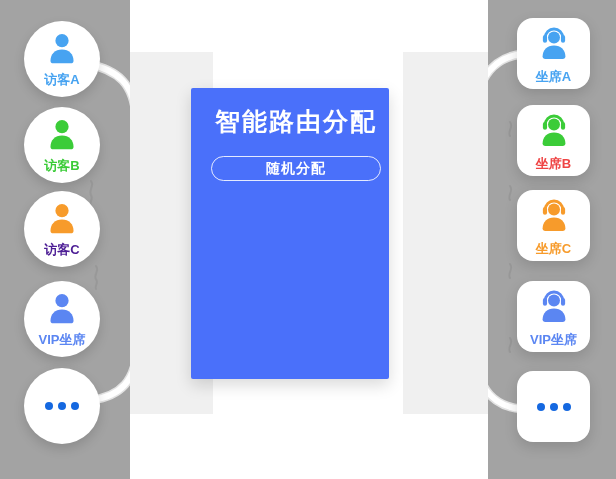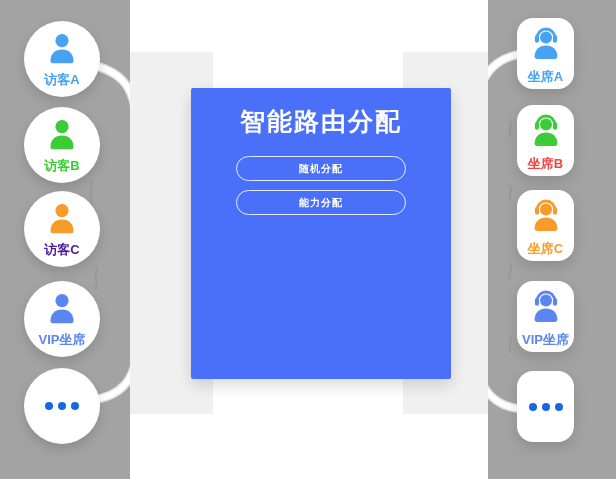--- a/index.html
+++ b/index.html
@@ -10,48 +10,48 @@
   }
   .band{position:absolute;top:0;height:479px;background:#a3a3a3;z-index:1;}
   .band-left{left:0;width:130px;}
   .band-right{left:488px;width:128px;}
   .lightblock{position:absolute;top:52px;height:362px;background:#f0f0f0;z-index:3;}
   .lightblock-left{left:130px;width:83px;}
   .lightblock-right{left:403px;width:85px;}
   #connectors{position:absolute;left:0;top:0;z-index:2;}
 
   .panel{
-    position:absolute;left:191px;top:88px;width:260px;height:291px;
+    position:absolute;left:191px;top:88px;width:186px;height:291px;
     background:#4a70fa;z-index:4;border-radius:2px;
     box-shadow:0 6px 16px rgba(0,0,0,.15);
-    display:flex;flex-direction:column;align-items:center;
+    display:flex;flex-direction:column;align-items:center;padding-left:12px;
   }
   .panel-title{
     margin-top:19px;color:#ffffff;font-size:25px;font-weight:700;
     letter-spacing:2px;line-height:28px;
   }
   .pill-list{margin-top:21px;display:flex;flex-direction:column;gap:9px;}
   .pill{
     width:170px;height:25px;box-sizing:border-box;
     border:1px solid rgba(255,255,255,.85);border-radius:13px;
-    background:transparent;color:#ffffff;font-size:10px;font-weight:700;
+    background:transparent;color:#ffffff;font-size:14px;font-weight:700;
     letter-spacing:1px;display:flex;align-items:center;justify-content:center;
     font-family:inherit;cursor:pointer;padding:0;
   }
 
   .node{
     position:absolute;z-index:5;background:#ffffff;
     display:flex;flex-direction:column;align-items:center;justify-content:center;
   }
   .visitor-node{
     left:24px;width:76px;height:76px;border-radius:50%;
     box-shadow:0 5px 12px rgba(0,0,0,.14);
   }
   .agent-node{
-    left:517px;width:57px;height:71px;border-radius:16px;
+    left:517px;width:73px;height:71px;border-radius:16px;
     box-shadow:0 5px 14px rgba(0,0,0,.14);
   }
   .node-label{font-size:13px;font-weight:700;margin-top:7px;line-height:15px;}
   .dots{display:flex;gap:5px;align-items:center;}
   .dots span{width:8px;height:8px;border-radius:50%;display:block;}
 </style>
 </head>
 <body>
 
 <div class="band band-left"></div>
@@ -81,21 +81,20 @@
   </g>
 </svg>
 
 <div class="lightblock lightblock-left"></div>
 <div class="lightblock lightblock-right"></div>
 
 <div class="panel">
   <div class="panel-title">智能路由分配</div>
   <div class="pill-list">
     <button class="pill">随机分配</button>
-    <button class="pill">能力分配</button>
   </div>
 </div>
 
 <div id="visitor-col">
     <div class="node visitor-node" style="top: 21px;">
       <svg width="34" height="34" viewBox="0 0 36 36">
         <circle cx="18" cy="10.2" r="7" fill="#47a3f1"></circle>
         <path d="M18 19.5 C10.6 19.5 5.8 24.5 5.8 31.4 C5.8 33.2 6.9 34.2 8.7 34.2 L27.3 34.2 C29.1 34.2 30.2 33.2 30.2 31.4 C30.2 24.5 25.4 19.5 18 19.5 Z" fill="#47a3f1"></path>
       </svg>
       <div class="node-label" style="color:#47a3f1">访客A</div>

